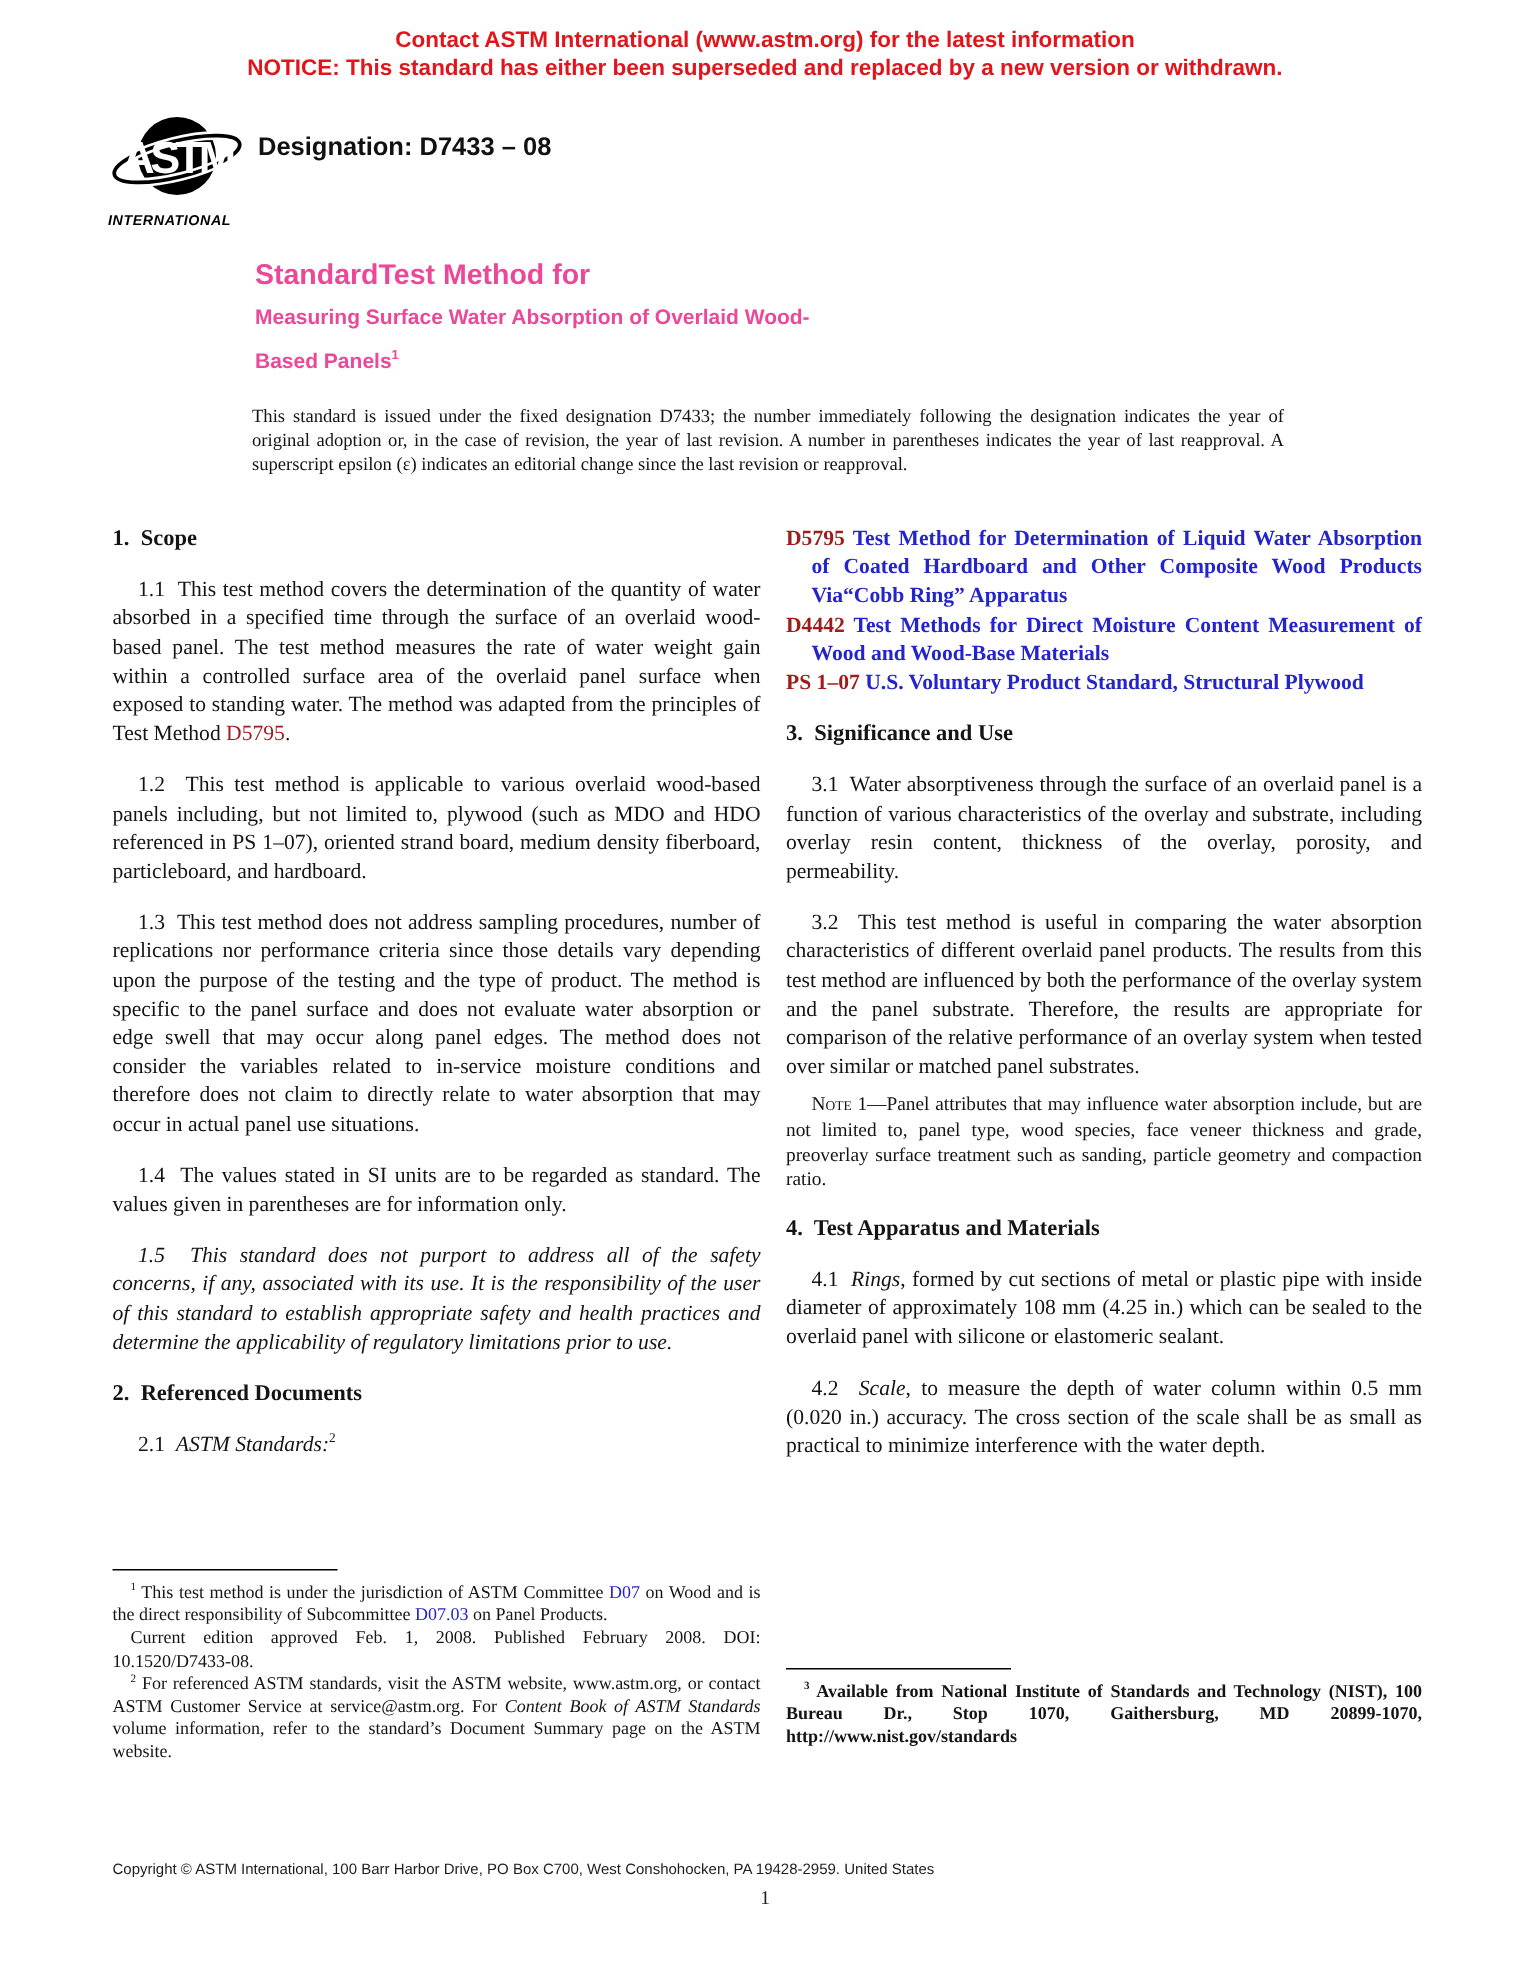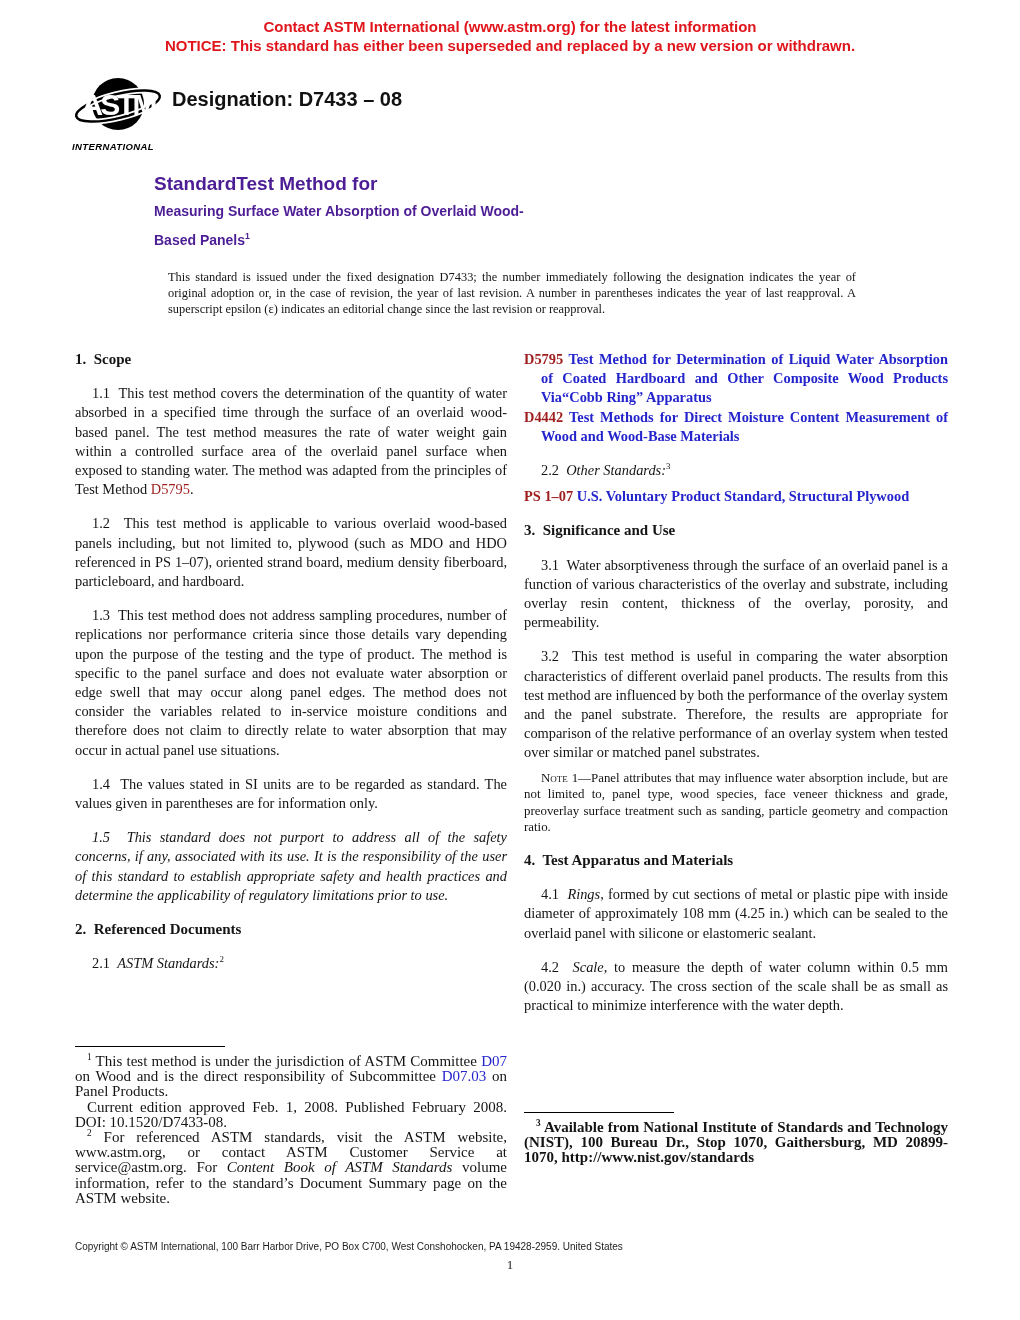--- a/index.html
+++ b/index.html
@@ -37,30 +37,30 @@
     font-size: 9.5px;
     letter-spacing: 0.4px;
     margin-top: -3px;
     color: #000;
   }
   .designation {
     position: absolute;
     left: 172px; top: 88px;
     font-family: "Liberation Sans", sans-serif;
     font-weight: bold;
-    font-size: 20px;
+    font-size: 17px;
     color: #111;
   }
   .title-block {
     position: absolute;
-    left: 154px; top: 171px;
+    left: 170px; top: 171px;
     width: 716px;
     font-family: "Liberation Sans", sans-serif;
     font-weight: bold;
-    color: #4c1d95;
+    color: #ec4899;
   }
   .title-l1 { font-size: 19px; line-height: 26px; }
   .title-l2 { font-size: 14px; line-height: 29px; }
   sup { font-size: 0.62em; vertical-align: super; line-height: 0; }
   .intro {
     position: absolute;
     left: 168px; top: 269px;
     width: 688px;
     font-size: 12.4px;
     line-height: 16.2px;
@@ -89,21 +89,21 @@
     font-size: 12.9px;
     line-height: 16.6px;
     text-indent: 17px;
   }
   .it { font-style: italic; }
   .sc { font-variant: small-caps; }
   .red-link  { color: var(--link-red, #9e1c1c); text-decoration: none; cursor: pointer; }
   .blue-text { color: var(--link-blue, #2424cc); }
   .fn-block {
     position: absolute;
-    font-size: 15px;
+    font-size: 12px;
     line-height: 15.2px;
     text-align: justify;
   }
   .fn-left  { left: 75px;  top: 1046px; width: 432px; }
   .fn-right { left: 524px; top: 1112px; width: 424px; font-weight: bold; }
   .fn-rule { width: 150px; border-top: 1.5px solid #000; margin: 0 0 7px 0; }
   .fn-para { margin: 0; text-indent: 12px; }
   .copyright {
     position: absolute;
     left: 75px; top: 1241px;
@@ -158,21 +158,20 @@
     <p class="para">1.3&nbsp; This test method does not address sampling procedures, number of replications nor performance criteria since those details vary depending upon the purpose of the testing and the type of product. The method is specific to the panel surface and does not evaluate water absorption or edge swell that may occur along panel edges. The method does not consider the variables related to in-service moisture conditions and therefore does not claim to directly relate to water absorption that may occur in actual panel use situations.</p>
     <p class="para">1.4&nbsp; The values stated in SI units are to be regarded as standard. The values given in parentheses are for information only.</p>
     <p class="para it">1.5&nbsp; This standard does not purport to address all of the safety concerns, if any, associated with its use. It is the responsibility of the user of this standard to establish appropriate safety and health practices and determine the applicability of regulatory limitations prior to use.</p>
     <h2 class="sec">2.&nbsp; Referenced Documents</h2>
     <p class="para"><span>2.1&nbsp; </span><span class="it">ASTM Standards:</span><sup>2</sup></p>
   </div>
 
   <div class="col col-right">
     <p class="ref"><a class="red-link">D5795</a><span class="blue-text"> Test Method for Determination of Liquid Water Absorption of Coated Hardboard and Other Composite Wood Products Via“Cobb Ring” Apparatus</span></p>
     <p class="ref"><a class="red-link">D4442</a><span class="blue-text"> Test Methods for Direct Moisture Content Measurement of Wood and Wood-Base Materials</span></p>
-    <p class="para"><span>2.2&nbsp; </span><span class="it">Other Standards:</span><sup>3</sup></p>
     <p class="ref"><a class="red-link">PS 1–07</a><span class="blue-text"> U.S. Voluntary Product Standard, Structural Plywood</span></p>
     <h2 class="sec">3.&nbsp; Significance and Use</h2>
     <p class="para">3.1&nbsp; Water absorptiveness through the surface of an overlaid panel is a function of various characteristics of the overlay and substrate, including overlay resin content, thickness of the overlay, porosity, and permeability.</p>
     <p class="para">3.2&nbsp; This test method is useful in comparing the water absorption characteristics of different overlaid panel products. The results from this test method are influenced by both the performance of the overlay system and the panel substrate. Therefore, the results are appropriate for comparison of the relative performance of an overlay system when tested over similar or matched panel substrates.</p>
     <p class="note"><span class="sc">Note 1—</span><span>Panel attributes that may influence water absorption include, but are not limited to, panel type, wood species, face veneer thickness and grade, preoverlay surface treatment such as sanding, particle geometry and compaction ratio.</span></p>
     <h2 class="sec">4.&nbsp; Test Apparatus and Materials</h2>
     <p class="para"><span>4.1&nbsp; </span><span class="it">Rings</span><span>, formed by cut sections of metal or plastic pipe with inside diameter of approximately 108 mm (4.25 in.) which can be sealed to the overlaid panel with silicone or elastomeric sealant.</span></p>
     <p class="para"><span>4.2&nbsp; </span><span class="it">Scale</span><span>, to measure the depth of water column within 0.5 mm (0.020 in.) accuracy. The cross section of the scale shall be as small as practical to minimize interference with the water depth.</span></p>
   </div>
 

